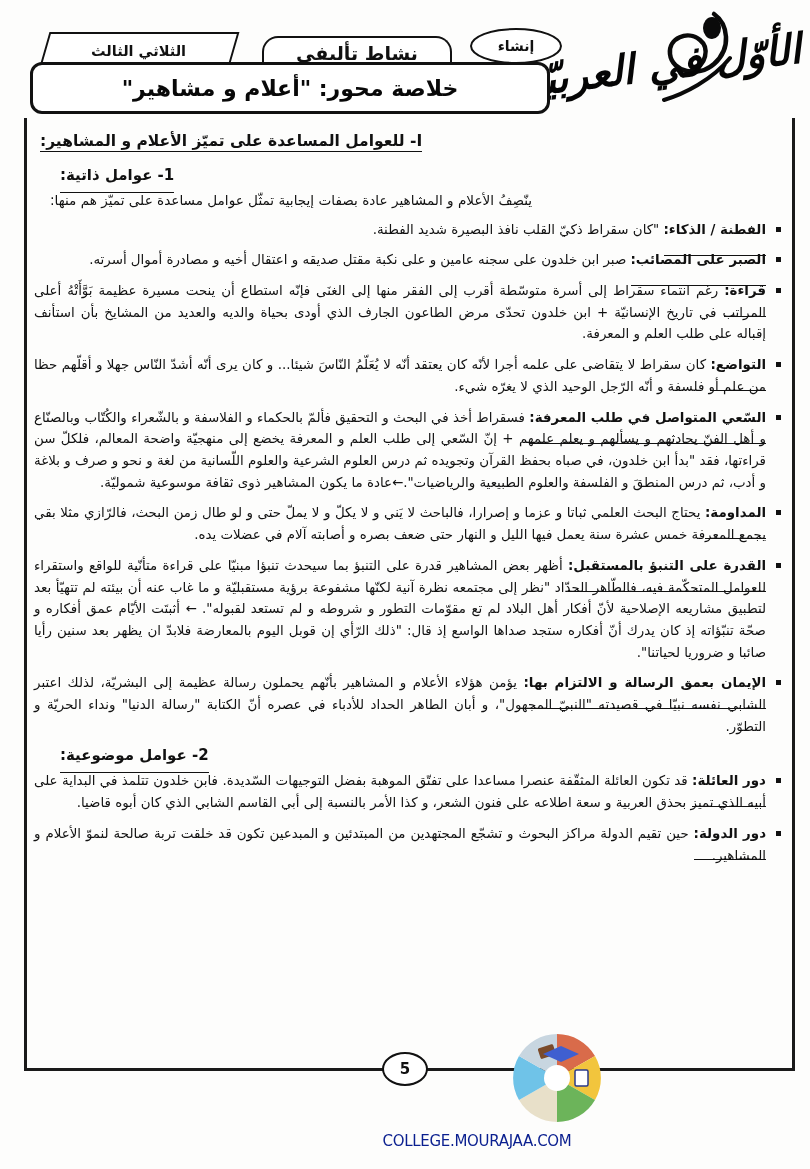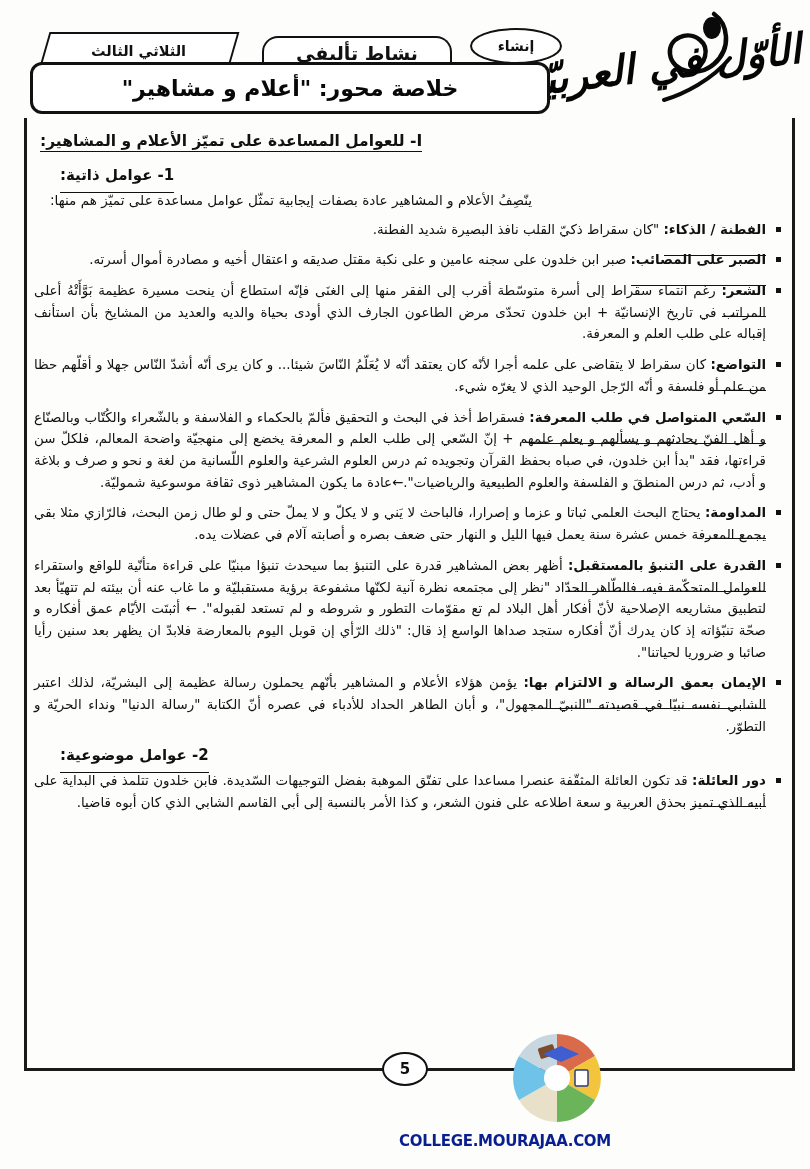--- a/index.html
+++ b/index.html
@@ -238,24 +238,24 @@
     align-items: center;
     justify-content: center;
     font-size: 15px;
     font-weight: bold;
     color: #111;
     z-index: 5;
   }
   .watermark-text {
     position: absolute;
     left: 50%;
-    margin-left: 100px;
+    margin-left: 72px;
     top: 1132px;
     font-size: 15px;
-    font-weight: bold;
+    font-weight: normal;
     font-family: "DejaVu Sans", sans-serif;
     color: #0a1f8f;
     letter-spacing: -0.3px;
     white-space: nowrap;
     transform: translateX(-50%);
   }
   .watermark-logo {
     position: absolute;
     left: 50%;
     margin-left: 152px;
@@ -310,21 +310,21 @@
     <div class="intro">ينّصِفُ الأعلام و المشاهير عادة بصفات إيجابية تمثّل عوامل مساعدة على تميّز هم منها:</div>
 
     <ul class="bullets">
       <li>
         <span class="lbl">الفطنة / الذكاء:</span><span> "كان سقراط ذكيّ القلب نافذ البصيرة شديد الفطنة.</span>
       </li>
       <li>
         <span class="lbl">الصبر على المصائب:</span><span> صبر ابن خلدون على سجنه عامين و على نكبة مقتل صديقه و اعتقال أخيه و مصادرة أموال أسرته.</span>
       </li>
       <li>
-        <span class="lbl">الشعر:</span><span> رغم انتماء سقراط إلى أسرة متوسّطة أقرب إلى الفقر منها إلى الغنَى فإنّه استطاع أن ينحت مسيرة عظيمة بَوَّأَتْهُ أعلى المراتب في تاريخ الإنسانيّة + ابن خلدون تحدّى مرض الطاعون الجارف الذي أودى بحياة والديه والعديد من المشايخ بأن استأنف إقباله على طلب العلم و المعرفة.</span>
+        <span class="lbl">قراءة:</span><span> رغم انتماء سقراط إلى أسرة متوسّطة أقرب إلى الفقر منها إلى الغنَى فإنّه استطاع أن ينحت مسيرة عظيمة بَوَّأَتْهُ أعلى المراتب في تاريخ الإنسانيّة + ابن خلدون تحدّى مرض الطاعون الجارف الذي أودى بحياة والديه والعديد من المشايخ بأن استأنف إقباله على طلب العلم و المعرفة.</span>
       </li>
       <li>
         <span class="lbl">التواضع:</span><span> كان سقراط لا يتقاضى على علمه أجرا لأنّه كان يعتقد أنّه لا يُعَلّمُ النّاسَ شيئا... و كان يرى أنّه أشدّ النّاس جهلا و أقلّهم حظا من علم أو فلسفة و أنّه الرّجل الوحيد الذي لا يغرّه شيء.</span>
       </li>
       <li>
         <span class="lbl">السّعي المتواصل في طلب المعرفة:</span><span> فسقراط أخذ في البحث و التحقيق فألمّ بالحكماء و الفلاسفة و بالشّعراء والكُتّاب وبالصنّاع و أهل الفنّ يحادثهم و يسألهم و يعلم علمهم + إنّ السّعي إلى طلب العلم و المعرفة يخضع إلى منهجيّة واضحة المعالم، فلكلّ سن قراءتها، فقد "بدأ ابن خلدون، في صباه بحفظ القرآن وتجويده ثم درس العلوم الشرعية والعلوم اللّسانية من لغة و نحو و صرف و بلاغة و أدب، ثم درس المنطقَ و الفلسفة والعلوم الطبيعية والرياضيات".←عادة ما يكون المشاهير ذوى ثقافة موسوعية شموليّة.</span>
       </li>
       <li>
         <span class="lbl">المداومة:</span><span> يحتاج البحث العلمي ثباتا و عزما و إصرارا، فالباحث لا يَني و لا يكلّ و لا يملّ حتى و لو طال زمن البحث، فالرّازي مثلا بقي يجمع المعرفة خمس عشرة سنة يعمل فيها الليل و النهار حتى ضعف بصره و أصابته آلام في عضلات يده.</span>
       </li>
@@ -336,20 +336,23 @@
       </li>
     </ul>
 
     <div class="h2">
       <span class="u">2- عوامل موضوعية:</span>
     </div>
 
     <ul class="bullets">
       <li>
         <span class="lbl">دور العائلة:</span><span> قد تكون العائلة المثقّفة عنصرا مساعدا على تفتّق الموهبة بفضل التوجيهات السّديدة. فابن خلدون تتلمذ في البداية على أبيه الذي تميز بحذق العربية و سعة اطلاعه على فنون الشعر، و كذا الأمر بالنسبة إلى أبي القاسم الشابي الذي كان أبوه قاضيا.</span>
+      </li>
+      <li>
+        <span class="lbl">دور الدولة:</span><span> حين تقيم الدولة مراكز البحوث و تشجّع المجتهدين من المبتدئين و المبدعين تكون قد خلقت تربة صالحة لنموّ الأعلام و المشاهير.</span>
       </li>
     </ul>
   </div>
 
   <div class="page-num">5</div>
 
   <svg class="watermark-logo" viewBox="0 0 96 96">
     <circle cx="48" cy="48" r="44" fill="none" stroke="#ffffff" stroke-width="0"></circle>
     <path d="M48 4 A44 44 0 0 1 86 26 L58 42 A12 12 0 0 0 48 36 Z" fill="#d96b4a"></path>
     <path d="M86 26 A44 44 0 0 1 86 70 L58 54 A12 12 0 0 0 58 42 Z" fill="#f2c53d"></path>

